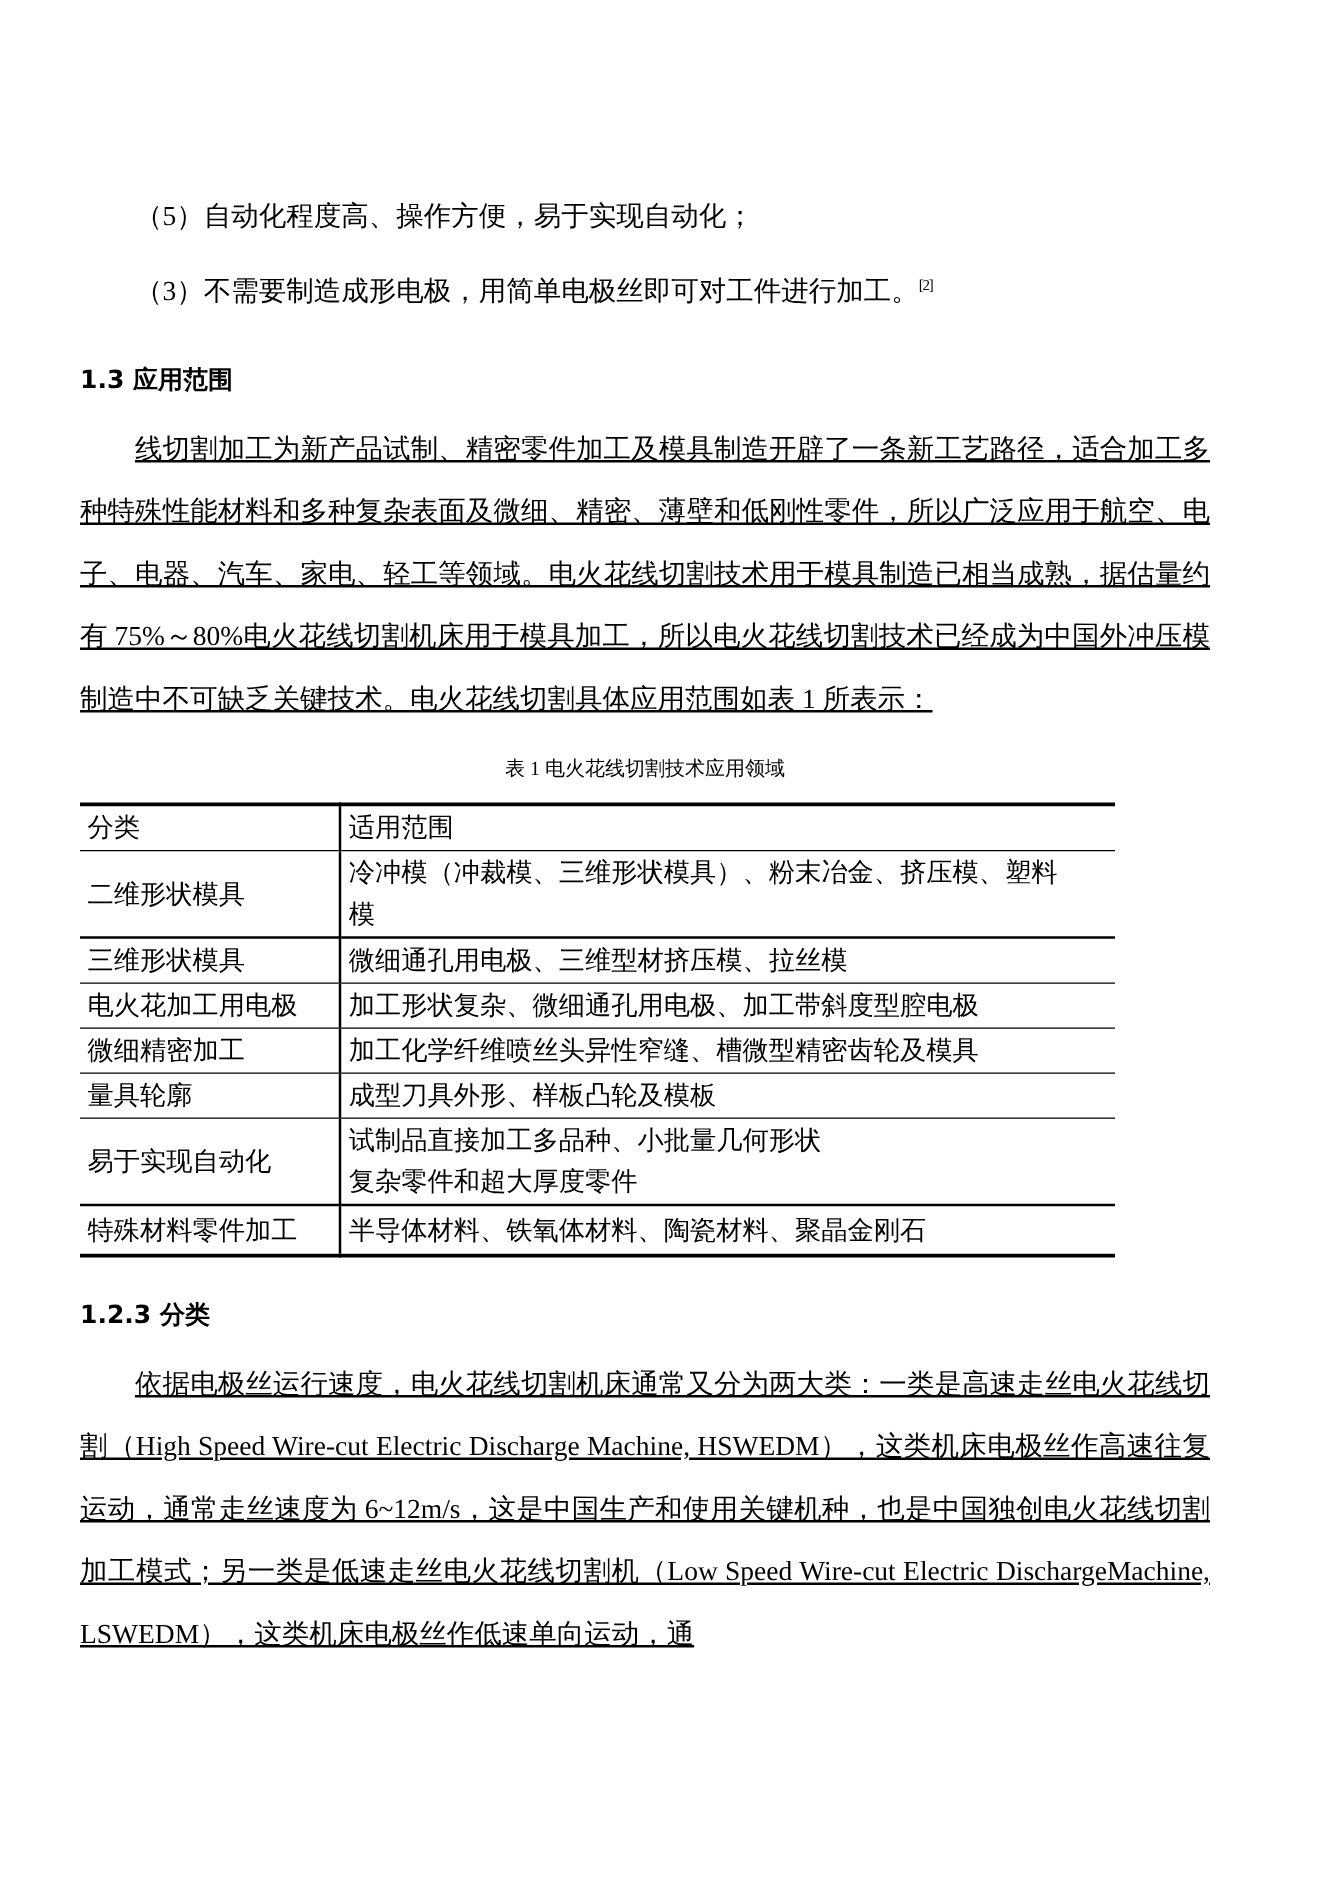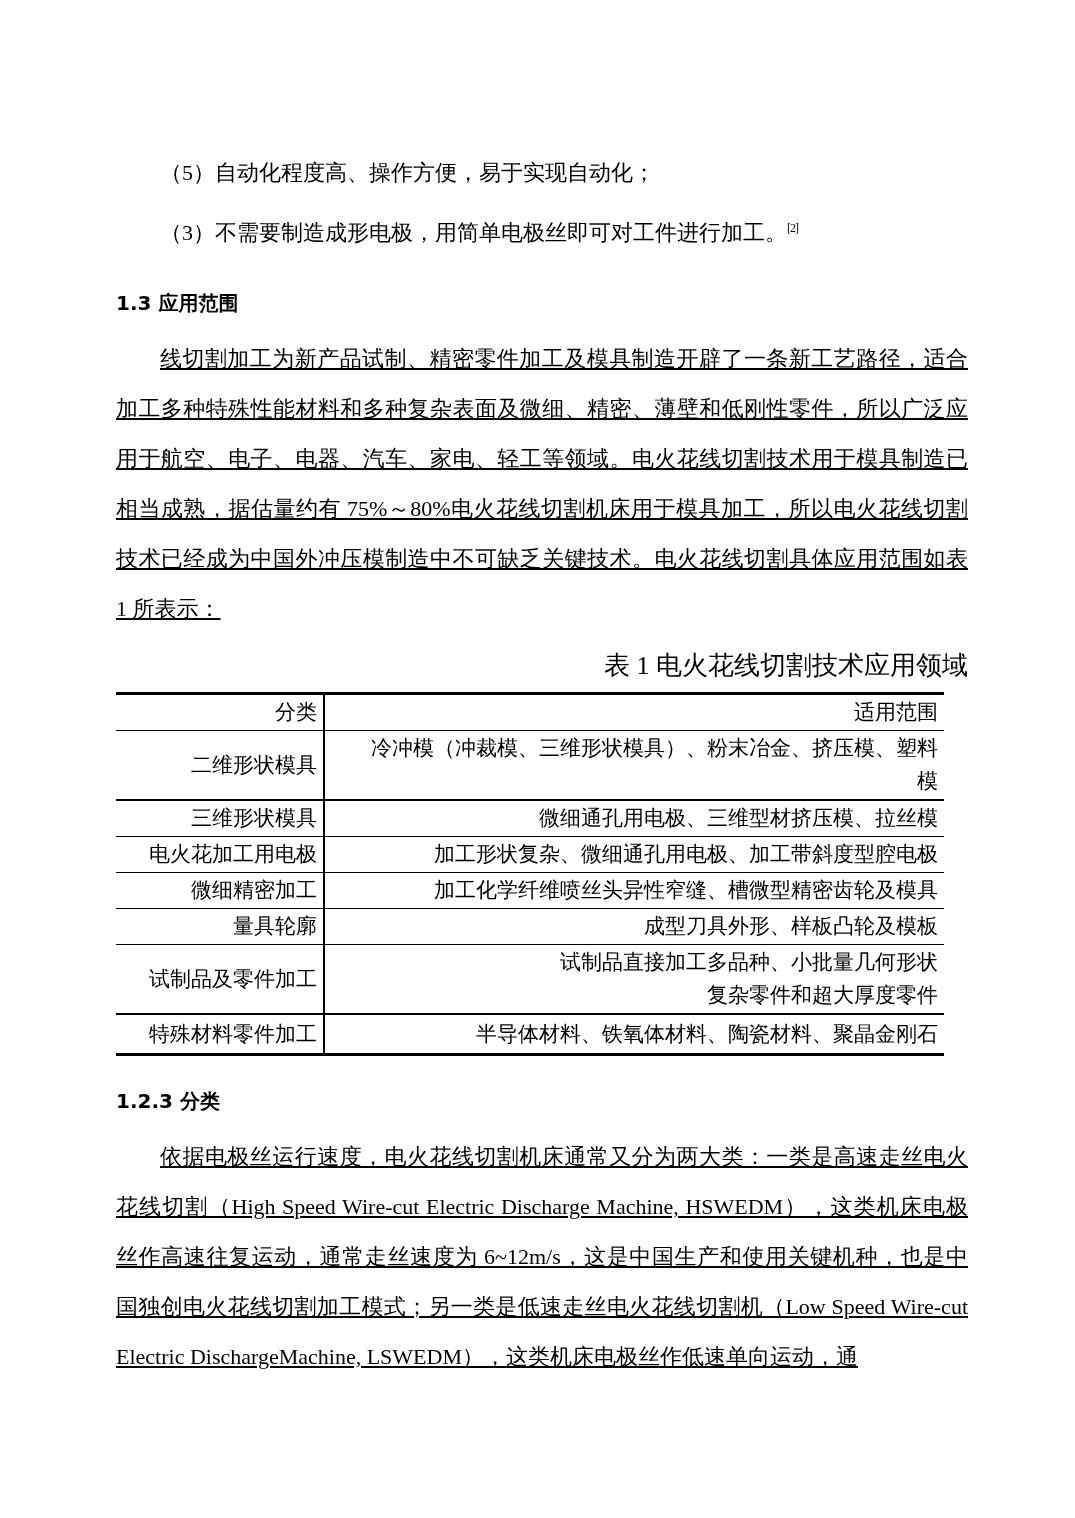--- a/index.html
+++ b/index.html
@@ -9,21 +9,21 @@
   }
   .page {
     position: relative;
     width: 1075px;
     height: 1518px;
     background: #ffffff;
     color: #000000;
     font-family: "Liberation Serif", "DejaVu Serif", serif;
     overflow: hidden;
     box-sizing: border-box;
-    padding: 148px 107px 0 116px;
+    padding: 148px 107px 0 64px;
   }
   .list-item {
     font-size: 22px;
     line-height: 50px;
     text-indent: 2em;
     margin: 0 0 10px 0;
     white-space: nowrap;
   }
   .list-item sup {
     font-size: 12px;
@@ -40,41 +40,41 @@
   }
   p.body-par {
     font-size: 22px;
     line-height: 50px;
     text-align: justify;
     text-indent: 2em;
     margin: 14px 0 0 0;
     text-decoration: underline;
   }
   .table-caption {
-    font-size: 26px;
+    font-size: 16px;
     line-height: 48px;
-    text-align: right;
+    text-align: center;
     margin-top: 8px;
   }
   table.app-table {
     width: 828px;
     table-layout: fixed;
     border-collapse: collapse;
     border-top: 3px solid #000;
     border-bottom: 3px solid #000;
     margin-top: 2px;
   }
   table.app-table col.c1 { width: 208px; }
   table.app-table th,
   table.app-table td {
     font-weight: normal;
     font-size: 21px;
     line-height: 33px;
     padding: 1px 6px;
-    text-align: right;
+    text-align: left;
     vertical-align: middle;
     border-bottom: 1px solid #000;
     white-space: pre-line;
     overflow: hidden;
   }
   table.app-table th:first-child,
   table.app-table td:first-child {
     border-right: 2px solid #000;
   }
   table.app-table tr.thick th,
@@ -130,21 +130,21 @@
     </tr>
     <tr>
       <td>微细精密加工</td>
       <td>加工化学纤维喷丝头异性窄缝、槽微型精密齿轮及模具</td>
     </tr>
     <tr>
       <td>量具轮廓</td>
       <td>成型刀具外形、样板凸轮及模板</td>
     </tr>
     <tr class="thick">
-      <td>试制品及零件加工</td>
+      <td>易于实现自动化</td>
       <td>试制品直接加工多品种、小批量几何形状
 复杂零件和超大厚度零件</td>
     </tr>
     <tr class="last">
       <td>特殊材料零件加工</td>
       <td>半导体材料、铁氧体材料、陶瓷材料、聚晶金刚石</td>
     </tr>
   </tbody>
     </table>
 

